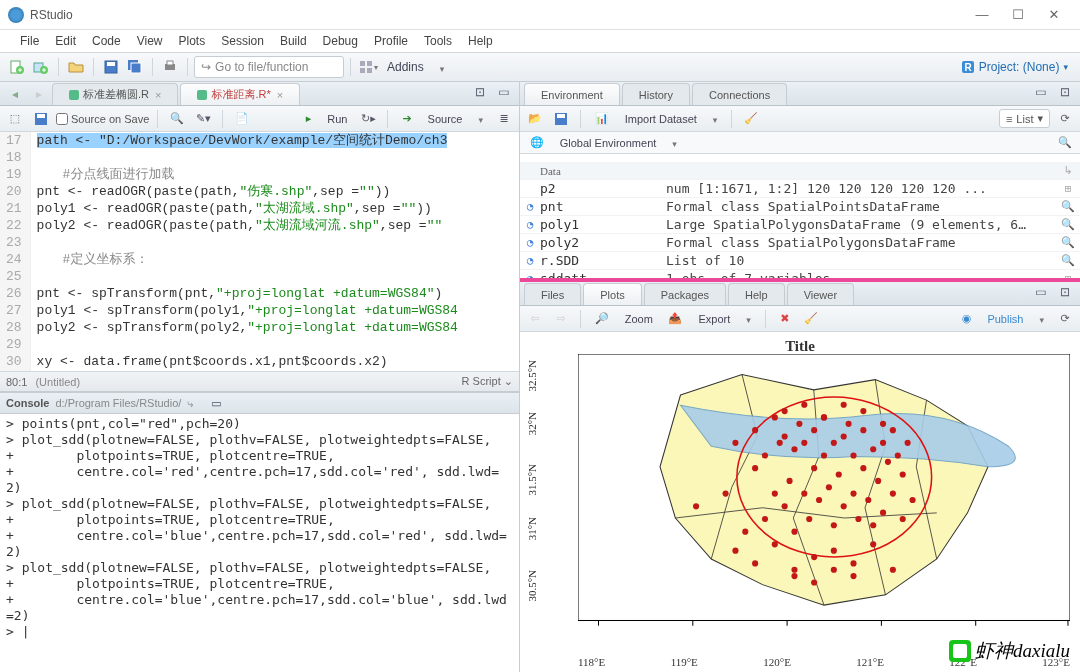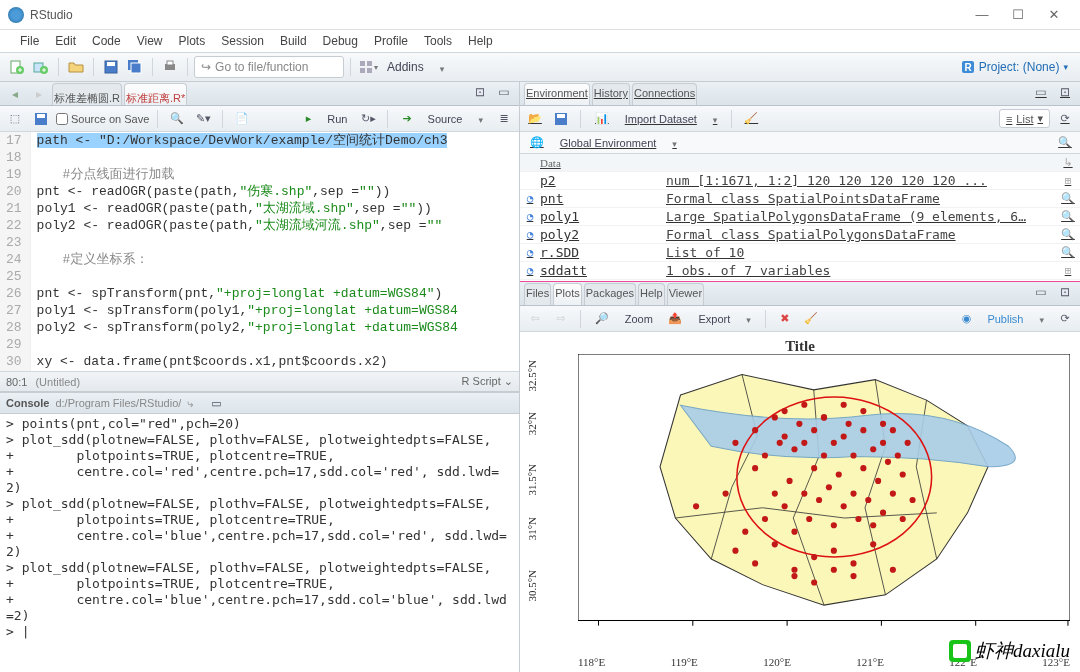--- a/index.html
+++ b/index.html
@@ -16,21 +16,21 @@
 .goto { display: flex; align-items: center; height: 22px; border: 1px solid #c6ccd2; border-radius: 3px; background: #fff; padding: 0 6px; color: #888; min-width: 150px; gap: 4px; }
 .projbox { margin-left: auto; display: flex; align-items: center; color: #226db5; gap: 4px; padding: 2px 6px; }
 
 .workspace { display: flex; height: calc(672px - 30px - 22px - 30px); }
 .col { display: flex; flex-direction: column; }
 .col.left { width: 520px; border-right: 1px solid #c6ccd2; }
 .col.right { flex: 1; }
 
 .pane { display: flex; flex-direction: column; background: #fff; position: relative; }
 .pane .tabbar { display: flex; align-items: flex-end; background: linear-gradient(#eaf0f4, #dce4ea); border-bottom: 1px solid #b9c2ca; height: 24px; padding: 0 4px; gap: 2px; }
-.tab { display: flex; align-items: center; gap: 4px; padding: 3px 1px; background: linear-gradient(#fdfdfd, #edf1f4); border: 1px solid #c6ccd2; border-bottom: none; border-radius: 4px 4px 0 0; font-size: 11px; color: #555; height: 22px; flex-direction: column; }
+.tab { display: flex; align-items: center; gap: 4px; padding: 3px 16px; background: linear-gradient(#fdfdfd, #edf1f4); border: 1px solid #c6ccd2; border-bottom: none; border-radius: 4px 4px 0 0; font-size: 11px; color: #555; height: 22px; }
 .tab.inactive { background: #e3e9ed; }
 .tab .dirty { color: #c04040; font-size: 11px; }
 .tab .ficon { width: 10px; height: 10px; background: #5b8; border-radius: 2px; }
 .tab .xclose { color: #999; font-size: 11px; margin-left: 2px; }
 .tabbar .tabctrls { margin-left: auto; display: flex; gap: 2px; padding-bottom: 2px; }
 .minibar { height: 26px; display: flex; align-items: center; background: linear-gradient(#f7f9fb, #e8edf1); border-bottom: 1px solid #d0d7dd; padding: 0 4px; gap: 4px; font-size: 11px; color: #555; }
 .minibar .chk { display: flex; align-items: center; gap: 3px; }
 .minibar input[type=checkbox] { width: 12px; height: 12px; }
 .minibar .spacer { flex: 1; }
 .minibtn { display: flex; align-items: flex-end; gap: 16px; padding: 2px 6px; border-radius: 3px; color: #445; }
@@ -43,21 +43,21 @@
 .codetext .cmt { color: #888; margin-left: 26px; }
 .codetext .hl  { background: #9ad2ff; }
 
 .statusbar { height: 20px; display: flex; align-items: center; background: linear-gradient(#f1f4f7, #e4e9ed); border-top: 1px solid #d0d7dd; font-size: 11px; color: #666; padding: 0 6px; gap: 8px; }
 .statusbar .spacer { flex: 1; }
 
 .consolebar { height: 22px; display: flex; align-items: center; background: linear-gradient(#eaf0f4, #dce4ea); border-top: 1px solid #c6ccd2; border-bottom: 1px solid #c6ccd2; padding: 0 6px; font-size: 11px; color: #555; gap: 6px; }
 .console-body { flex: 1; overflow: hidden; font-family: Consolas, monospace; font-size: 13px; line-height: 16px; padding: 2px 6px; background: #fff; white-space: pre-wrap; word-break: break-all; }
 
 .env-pane .tabbar, .plots-pane .tabbar { height: 24px; }
-.env-body { flex: 1; overflow: hidden; background: #fff; font-family: Consolas, monospace; font-size: 13px; }
+.env-body { flex: 1; overflow: hidden; background: #fff; font-family: Consolas, monospace; font-size: 13px; margin-top: 8px; }
 .env-row { display: flex; align-items: center; height: 18px; padding: 0 4px; border-bottom: 1px solid #f0f2f4; }
 .env-row.header { background: #f2f6f9; color: #666; font-family: "Segoe UI"; font-size: 11px; }
 .env-row .bullet { width: 12px; color: #3d7edb; font-size: 11px; text-align: center; }
 .env-row .name { width: 130px; padding-left: 4px; }
 .env-row .value { flex: 1; overflow: hidden; text-overflow: ellipsis; white-space: nowrap; color: #444; }
 .env-row .mag { width: 16px; color: #aaa; font-size: 11px; text-align: center; }
 
 .plot-body { flex: 1; background: #fff; position: relative; overflow: hidden; }
 .plot-title { position: absolute; top: 6px; left: 50%; transform: translateX(-50%); font-family: serif; font-weight: bold; font-size: 15px; }
 .axis-label { position: absolute; font-family: serif; font-size: 11px; color: #222; }
@@ -263,21 +263,21 @@
 +        centre.col='blue',centre.pch=17,sdd.col='red', sdd.lwd=2)
 &gt; plot_sdd(plotnew=FALSE, plothv=FALSE, plotweightedpts=FALSE,
 +        plotpoints=TRUE, plotcentre=TRUE,
 +        centre.col='blue',centre.pch=17,sdd.col='blue', sdd.lwd=2)
 &gt; |</div>
     </div>
   </div>
 
   <div class="col right">
 
-    <div class="pane env-pane" style="height: 200px; border-bottom: 1px solid #ec4899; text-decoration: underline;">
+    <div class="pane env-pane" style="height: 200px; border-bottom: 4px solid #ec4899;">
       <div class="tabbar">
         <div class="tab">Environment</div>
         <div class="tab inactive">History</div>
         <div class="tab inactive">Connections</div>
         <div class="tabctrls">
           <div class="tbtn">▭</div>
           <div class="tbtn">⊡</div>
         </div>
       </div>
       <div class="minibar">

